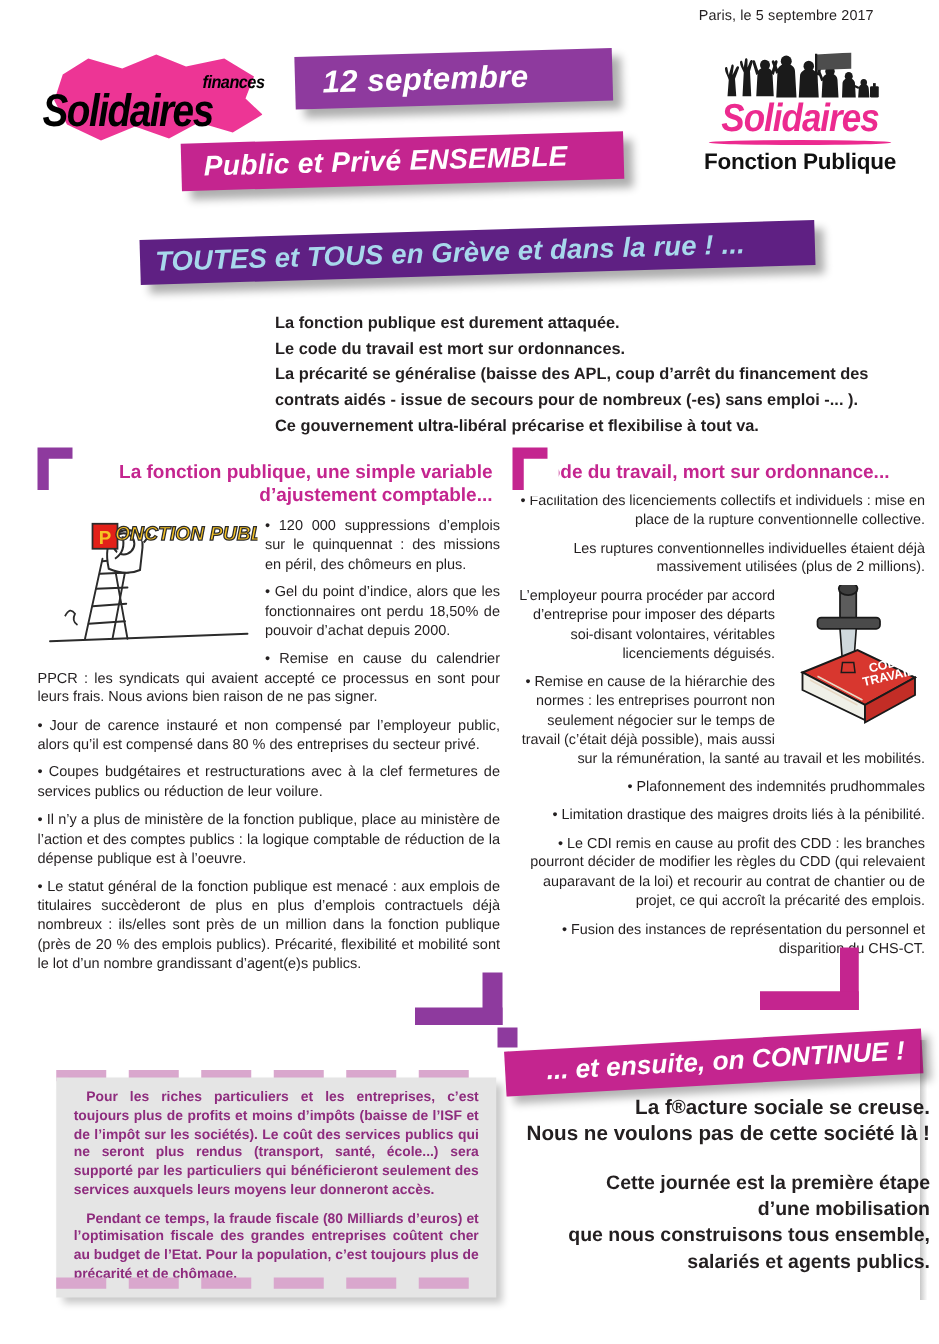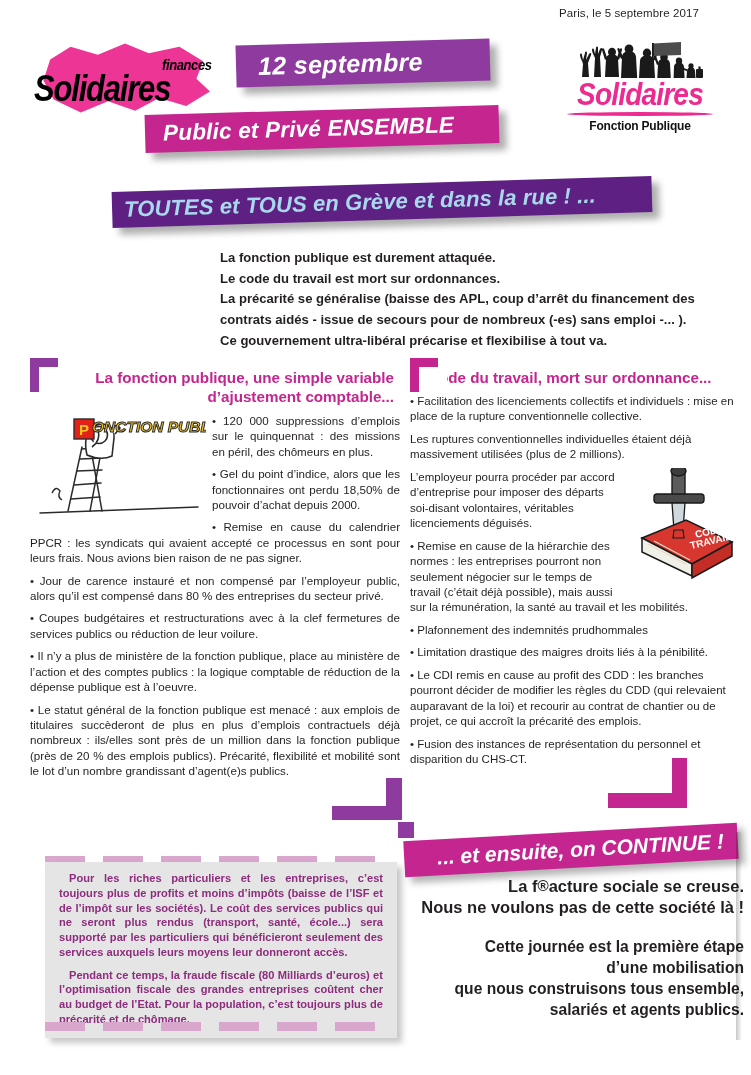--- a/index.html
+++ b/index.html
@@ -48,21 +48,21 @@
   .logo-fp .word{
     font-size:28px;font-weight:700;font-style:italic;color:#ec2a8f;
     letter-spacing:-.8px;line-height:.95;margin-top:-4px;
     transform:scaleY(1.12);
   }
   .logo-fp .rule{
     width:146px;height:4px;margin:3px auto 2px;
     background:#ec2a8f;border-radius:50%;
   }
   .logo-fp .sub{
-    font-size:12px;font-weight:700;color:#111;letter-spacing:-.2px;margin-top:3px;
+    font-size:18px;font-weight:700;color:#111;letter-spacing:-.2px;margin-top:3px;
   }
 
   
   .banner{
     position:absolute;
     color:#ffffff;font-weight:700;font-style:italic;
     display:flex;align-items:center;
     box-shadow:7px 7px 7px rgba(0,0,0,.32);
     white-space:nowrap;
   }
@@ -113,21 +113,21 @@
   .corner-tl::after{
     content:"";position:absolute;left:9px;top:9px;
     width:28px;height:30px;background:#fff;
   }
 
   .body-txt{
     font-size:11.6px;line-height:1.33;text-align:justify;color:#231f20;
   }
   .body-txt p{margin:0 0 7px 0;}
   .rbody{font-size:11.5px;line-height:1.345;}
-  .rbody p{margin:0 0 7px 0;}
+  .rbody p{margin:0 0 7px 0;text-align:right;}
 
   
   .cartoon{
     float:left;width:176px;height:112px;margin:2px 6px 2px 0;
   }
   .book{
     float:right;width:112px;height:128px;margin:-2px 0 2px 8px;
   }
   .clearfix::after{content:"";display:block;clear:both;}
 

